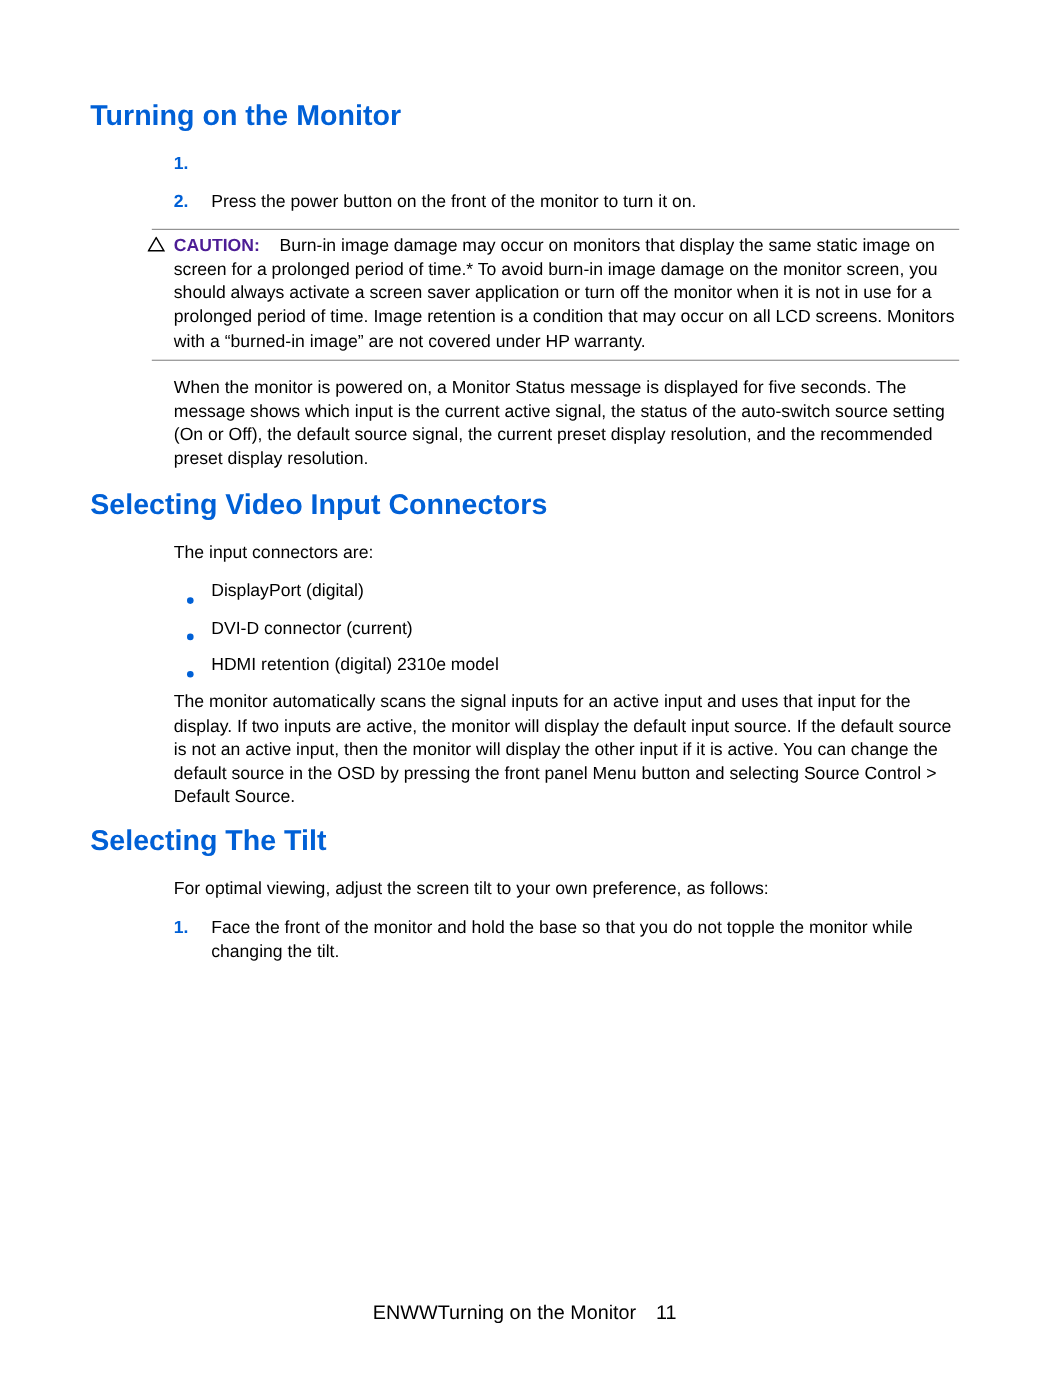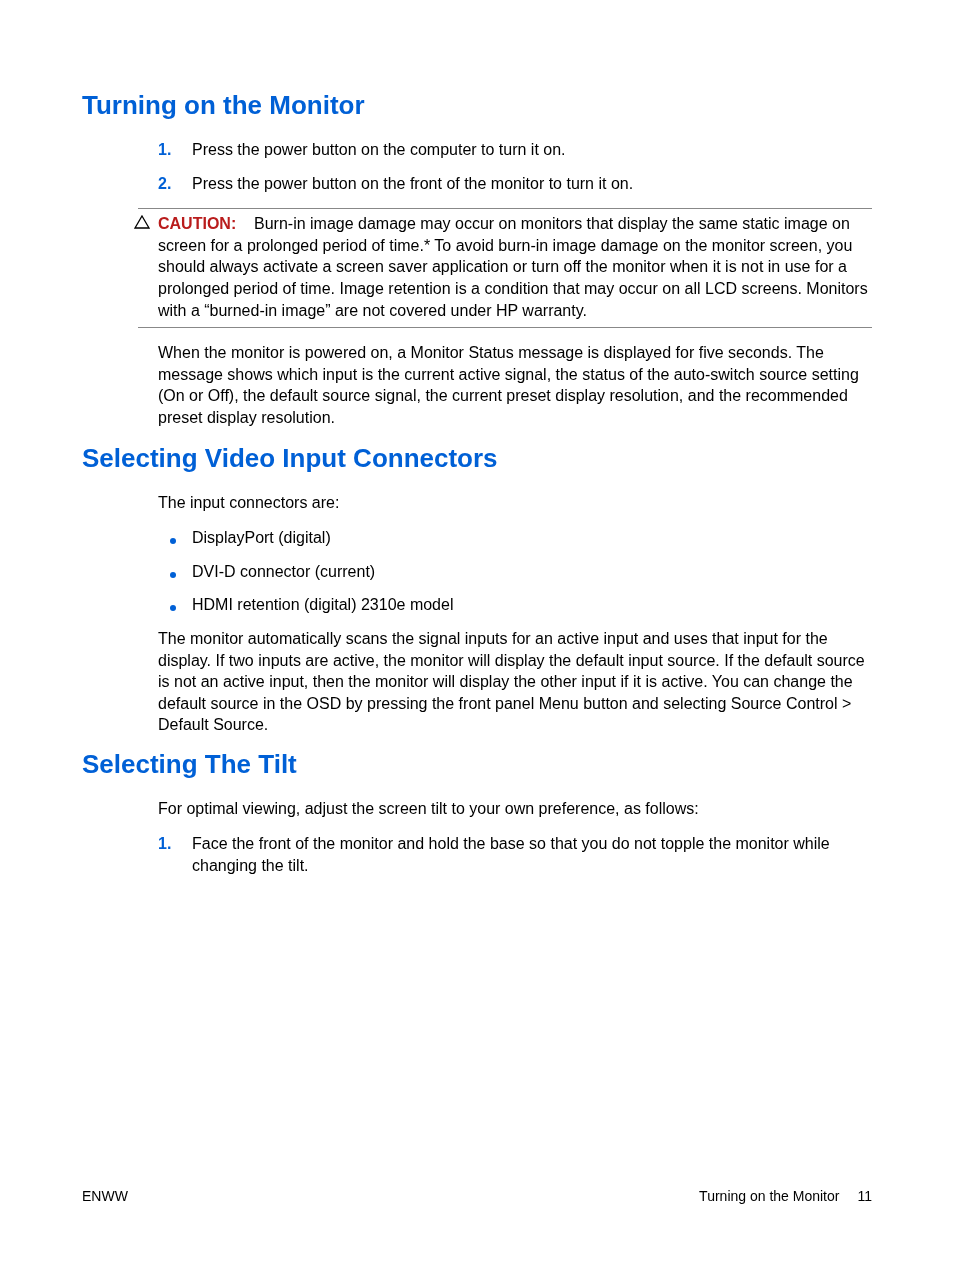--- a/index.html
+++ b/index.html
@@ -46,60 +46,59 @@
     }
     .caution-inner { margin-left: 20px; }
     .caution-icon {
       position: absolute;
       left: -4px;
       top: 6px;
       width: 16px;
       height: 16px;
     }
     .caution-icon svg { width: 16px; height: 14px; display: block; }
-    .caution-label { color: #b91c1c; font-weight: bold; }
+    .caution-label { color: #4c1d95; font-weight: bold; }
     .caution-text { line-height: 1.35; }
     .caution-text p { margin-bottom: 12px; }
     .caution-text p:last-child { margin-bottom: 0; }
     .para { line-height: 1.35; margin-bottom: 14px; }
     .bullet-list { list-style: none; margin-bottom: 12px; }
     .bullet-list li {
       display: flex;
-      align-items: center;
+      align-items: flex-end;
       margin-bottom: 12px;
       line-height: 1.35;
     }
     .bullet-dot {
       width: 34px; flex-shrink: 0;
       display: flex; align-items: center; justify-content: flex-start;
       padding-left: 12px; padding-top: 6px;
     }
     .dot { width: 6px; height: 6px; border-radius: 50%; background: #0060d6; }
     .source-para { line-height: 1.35; }
     .bold { font-weight: normal; }
     .footer {
       position: absolute;
       bottom: 66px;
       left: 82px;
       right: 82px;
       display: flex;
-      justify-content: space-between;
-      font-size: 14px;
+      justify-content: center;
+      font-size: 18px;
     }
     .footer-right { display: flex; gap: 18px; }
   </style>
 </head>
 <body>
 
 <h2 class="section-heading">Turning on the Monitor</h2>
 <div class="content-block">
   <ol class="ordered-list">
     <li>
       <span class="ol-num">1.</span>
-      <span>Press the power button on the computer to turn it on.</span>
     </li>
     <li>
       <span class="ol-num">2.</span>
       <span>Press the power button on the front of the monitor to turn it on.</span>
     </li>
   </ol>
 </div>
 
 <div class="caution-box">
   <span class="caution-icon">

